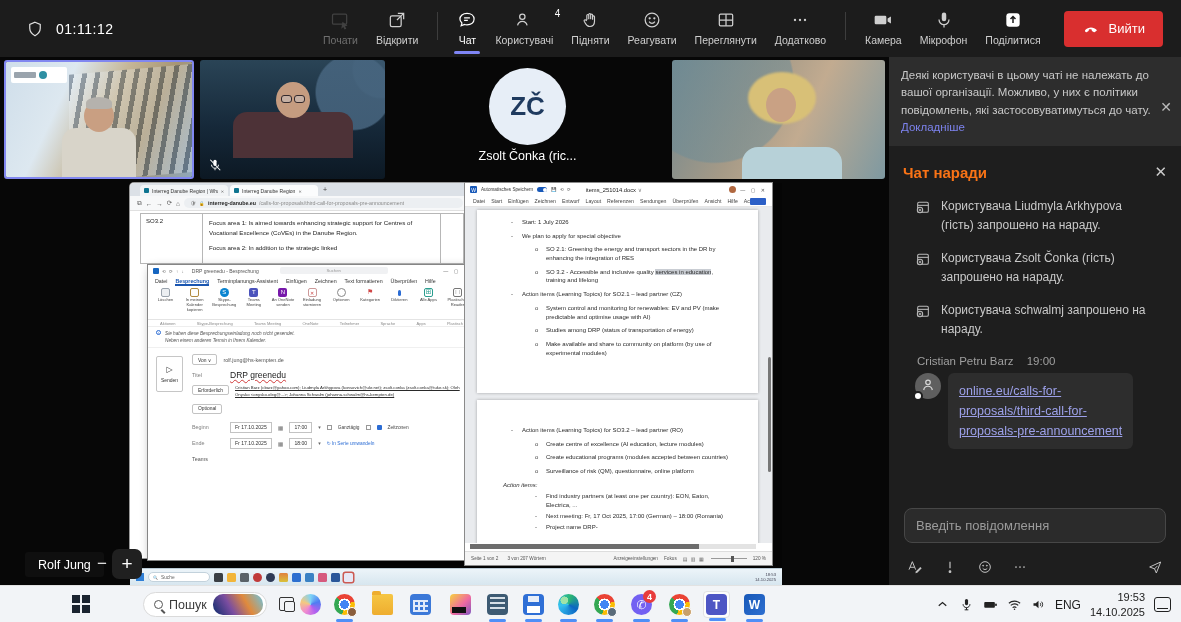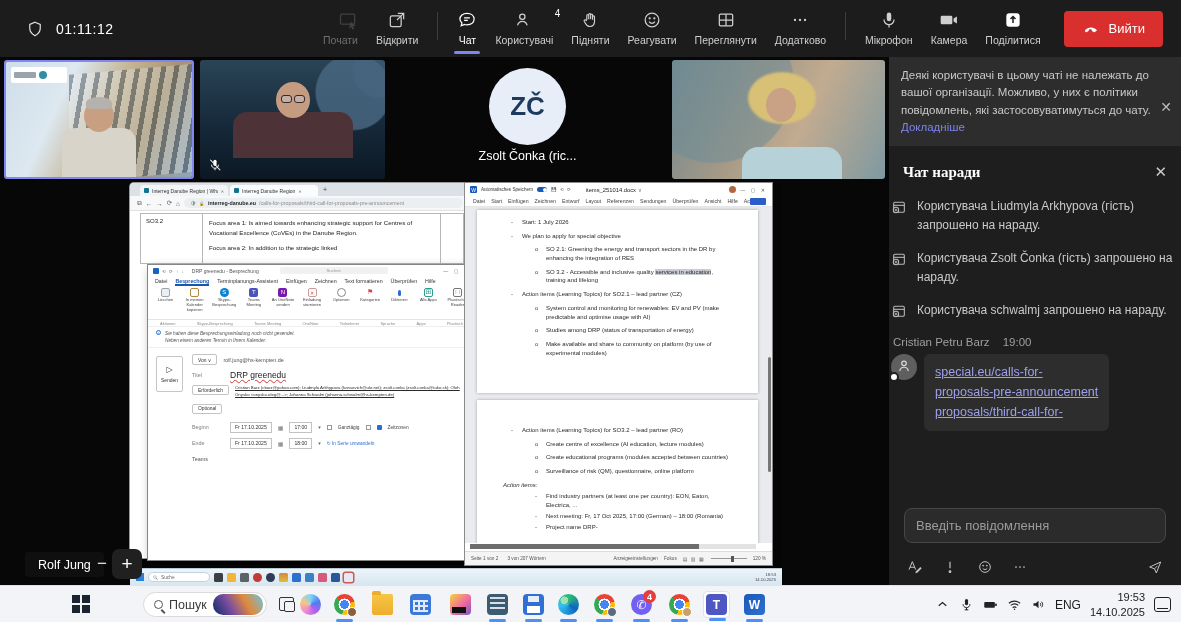--- a/index.html
+++ b/index.html
@@ -10,21 +10,21 @@
 
   
   .topbar { position:absolute; top:0; left:0; right:0; height:57px; background:#1c1c1c;
     display:flex; align-items:center; z-index:30; }
   .tb-left { display:flex; align-items:center; margin-left:26px; gap:12px; }
   .tb-timer { color:#fff; font-size:14px; letter-spacing:.5px; }
   .tb-right { margin-left:auto; display:flex; align-items:flex-start; padding-right:10px; }
   .tbtn { position:relative; display:flex; flex-direction:column; align-items:center; gap:4px;
     padding:8px 9px 10px; color:#cfcfcf; font-size:10.5px; white-space:nowrap; cursor:default; }
   .tbtn svg { width:20px; height:20px; }
-  .tbtn.dim { color:#6f6f6f;align-items:flex-end; }
+  .tbtn.dim { color:#6f6f6f; }
   .tbtn.dim svg { opacity:.45; }
   .tbtn.active { color:#fff; }
   .tbtn.active::after { content:""; position:absolute; bottom:2px; left:6px; right:6px;
     height:3px; border-radius:2px; background:#7f85f5; }
   .pcount { position:absolute; top:6px; right:2px; color:#fff; font-size:10px; }
   .tb-div { width:1px; height:28px; background:#3d3d3d; margin:10px 10px 0; }
   .leave-btn { align-self:center; margin:0 8px 0 14px; display:flex; align-items:center; gap:9px;
     background:#d92f2f; color:#fff; font-size:13px; font-weight:normal;
     border-radius:4px; padding:9px 18px; }
   .leave-btn svg { width:18px; height:18px; }
@@ -218,24 +218,24 @@
     border-radius:7px; color:#fff; font-size:19px; display:flex; align-items:center;
     justify-content:center; z-index:20; }
 
   
   .chat { position:absolute; left:889px; top:57px; width:292px; height:528px; background:#1e1e1e; z-index:10; }
   .banner { position:relative; background:#2d2d2d; padding:10px 30px 10px 12px; color:#c9c9c9;
     font-size:11.5px; line-height:1.5; }
   .banner a { color:#7d83ee; text-decoration:none; }
   .banner-x { position:absolute; right:9px; top:45%; color:#bbb; font-size:14px; }
   .chat-head { display:flex; align-items:center; justify-content:space-between; padding:17px 14px 12px; }
-  .chat-title { color:#ffffff; font-size:15px; font-weight:bold;font-family:Liberation Serif, serif; }
+  .chat-title { color:#f97316; font-size:15px; font-weight:bold; }
   .chat-x { color:#ccc; font-size:15px; }
   .glyph-x::before { content:"✕"; }
-  .msgs { padding:4px 2px 0; }
+  .msgs { padding:4px 26px 0; }
   .sysmsg { display:flex; gap:10px; margin-bottom:15px; color:#c9c9c9; font-size:12px; line-height:1.55; }
   .sysmsg svg { flex:none; width:16px; height:16px; margin-top:2px; color:#b9b9b9; }
   .author { margin:16px 0 6px 2px; color:#9f9f9f; font-size:11.5px; }
   .author .mt { margin-left:10px; }
   .msgrow { display:flex; gap:7px; align-items:flex-start; }
   .mavatar { flex:none; width:26px; height:26px; border-radius:50%; background:#5f5f5f; position:relative;
     color:#d9d9d9; }
   .mavatar svg { width:16px; height:16px; position:absolute; left:5px; top:4px; }
   .presence { position:absolute; left:-2px; bottom:-2px; width:10px; height:10px; border-radius:50%;
     background:#fff; border:2px solid #1e1e1e; }
@@ -388,32 +388,32 @@
       <div class="tbtn">
         <svg viewBox="0 0 24 24" fill="currentColor">
             <circle cx="6" cy="12" r="1.4"></circle>
             <circle cx="12" cy="12" r="1.4"></circle>
             <circle cx="18" cy="12" r="1.4"></circle>
           </svg>
         <span>Додатково</span>
       </div>
       <div class="tb-div"></div>
       <div class="tbtn">
+        <svg viewBox="0 0 24 24" fill="currentColor">
+            <path d="M3.5 7h11A1.5 1.5 0 0116 8.5v7a1.5 1.5 0 01-1.5 1.5h-11A1.5 1.5 0 012 15.5v-7A1.5 1.5 0 013.5 7z"></path>
+            <path d="M17.5 10.2l4-2.4v8.4l-4-2.4z"></path>
+          </svg>
+        <span>Камера</span>
+      </div>
+      <div class="tbtn">
         <svg viewBox="0 0 24 24">
             <rect x="9.3" y="3" width="5.4" height="10.5" rx="2.7" fill="currentColor"></rect>
             <path d="M6 11.5c0 3.4 2.7 6.1 6 6.1s6-2.7 6-6.1M12 17.6V21" fill="none" stroke="currentColor" stroke-width="1.5"></path>
           </svg>
         <span>Мікрофон</span>
-      </div>
-      <div class="tbtn">
-        <svg viewBox="0 0 24 24" fill="currentColor">
-            <path d="M3.5 7h11A1.5 1.5 0 0116 8.5v7a1.5 1.5 0 01-1.5 1.5h-11A1.5 1.5 0 012 15.5v-7A1.5 1.5 0 013.5 7z"></path>
-            <path d="M17.5 10.2l4-2.4v8.4l-4-2.4z"></path>
-          </svg>
-        <span>Камера</span>
       </div>
       <div class="tbtn">
         <svg viewBox="0 0 24 24">
             <rect x="4" y="4" width="16" height="16" rx="3.5" fill="#fff"></rect>
             <path d="M12 15.5v-7M9 10.8l3-3 3 3" fill="none" stroke="#1b1b1b" stroke-width="1.8"></path>
           </svg>
         <span>Поділитися</span>
       </div>
       <div class="leave-btn">
         <svg viewBox="0 0 24 24">
@@ -812,23 +812,23 @@
       </div>
       <div class="msgrow">
         <div class="mavatar">
           <svg viewBox="0 0 24 24" fill="none" stroke="currentColor" stroke-width="1.8">
               <circle cx="12" cy="8" r="3.4"></circle>
               <path d="M5.5 19.5c.8-3.6 3.4-5.6 6.5-5.6s5.7 2 6.5 5.6"></path>
             </svg>
           <span class="presence"></span>
         </div>
         <div class="bubble">
-          <div>special.eu/calls-for-</div>
+          <div>online.eu/calls-for-</div>
+          <div>proposals/third-call-for-</div>
           <div>proposals-pre-announcement</div>
-          <div>proposals/third-call-for-</div>
         </div>
       </div>
     </div>
     <div class="chat-inputwrap">
       <input class="chat-input" type="text" placeholder="Введіть повідомлення" style="">
     </div>
     <div class="chat-tools">
       <svg viewBox="0 0 24 24" fill="none" stroke="currentColor" stroke-width="1.5">
           <path d="M3 16L8 4l5 12M4.6 12.4h6.8"></path>
           <path d="M13.5 18.5l6.5-6.5 2 2-6.5 6.5-3 1z" fill="currentColor" stroke="none"></path>

